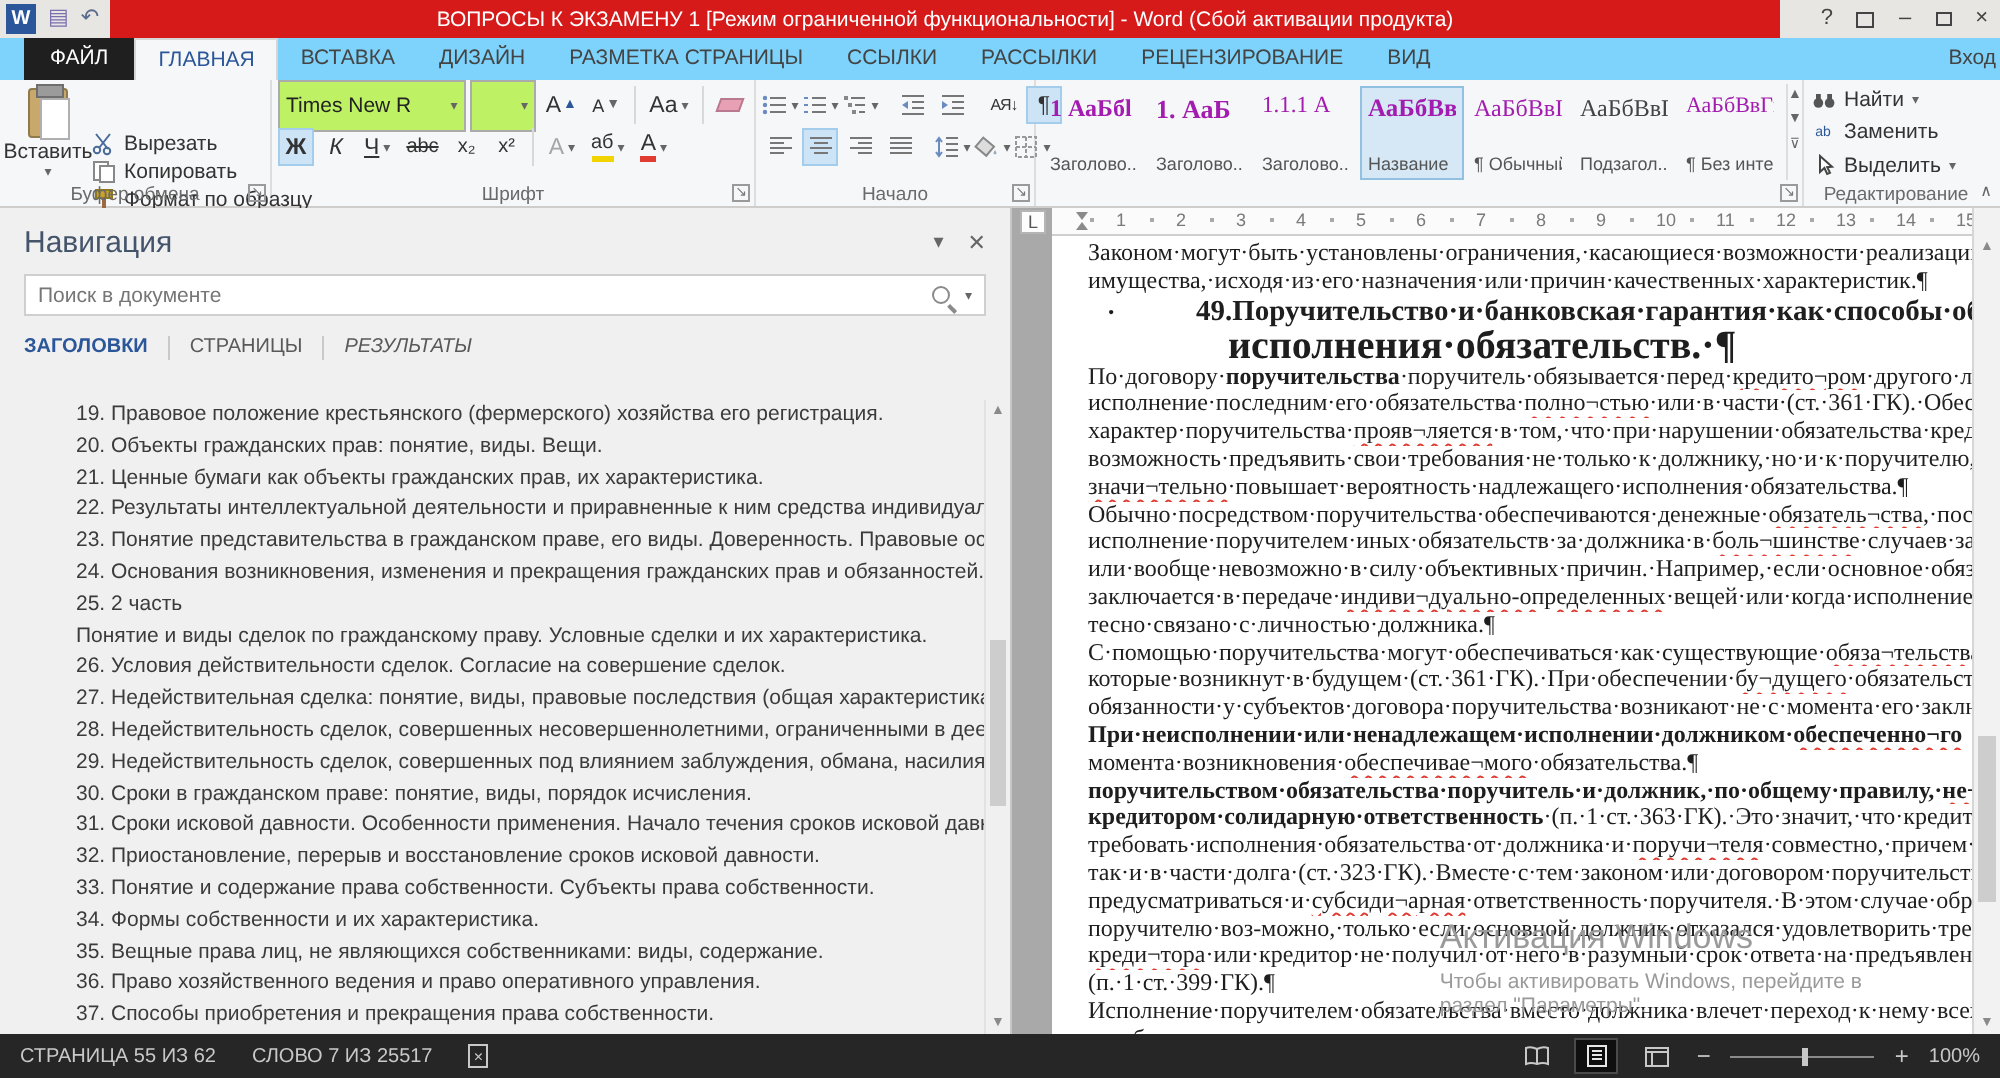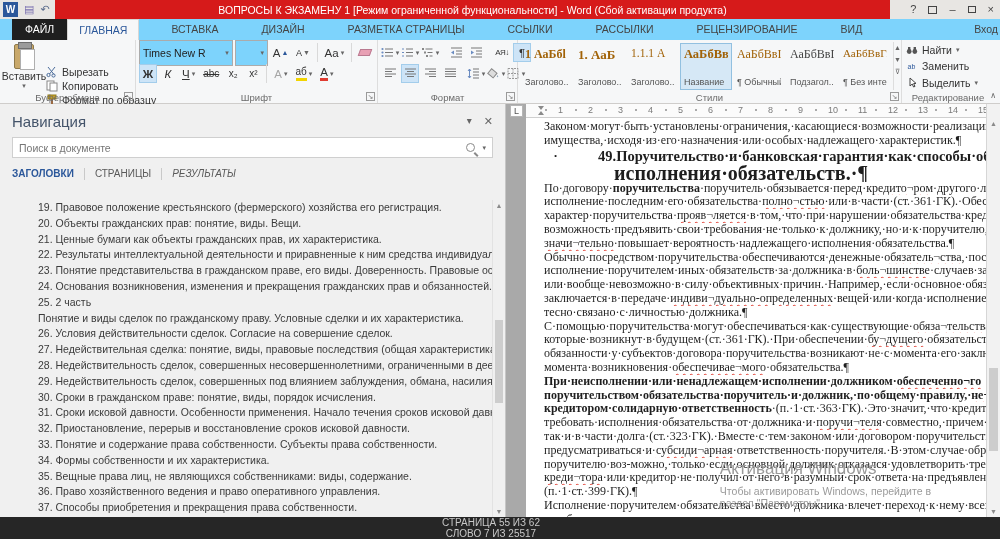--- a/index.html
+++ b/index.html
@@ -40,21 +40,21 @@
   .clipboard-ic { width:20px; height:25px; background:#C9A96B; border:1px solid #8F7A4B; border-radius:2px; position:relative; margin-bottom:1px; }
   .clipboard-ic:before { content:""; position:absolute; left:3px; top:-3px; width:12px; height:5px; background:#9B9B9B; border:1px solid #6E6E6E; }
   .clipboard-ic:after { content:""; position:absolute; left:5px; top:4px; width:13px; height:19px; background:#fff; border:1px solid #AFAFAF; }
   .clip-col { display:flex; flex-direction:column; justify-content:flex-start; gap:1px; padding-top:3px;margin-top:20px; }
   .sbtn { display:flex; align-items:center; gap:4px; font-size:10.5px; color:#333; height:15px; white-space:nowrap; }
   .ic12 { width:13px; height:13px; display:inline-flex; align-items:center; justify-content:center; flex-shrink:0; }
 
   
   .g-font { width:242px; display:flex; flex-direction:column; }
   .frow { display:flex; align-items:center; height:21px; gap:2px; }
-  .combo { background:#7dd3fc; border:1px solid #ABABAB; height:26px; font-size:10.5px; color:#222; display:flex; align-items:center; padding:12px 3px; white-space:nowrap; }
+  .combo { background:#bef264; border:1px solid #ABABAB; height:26px; font-size:10.5px; color:#222; display:flex; align-items:center; padding:12px 3px; white-space:nowrap; }
   .combo .dd { margin-left:auto; color:#666; font-size:7px; padding-left:3px; }
   .fbtn { min-width:18px; height:19px; display:flex; align-items:center; justify-content:center; font-size:11.5px; color:#333; padding:0 2px; border:1px solid transparent; }
   .fbtn.active { background:#CDE4F7; border:1px solid #A3CDEB; }
   .fbtn .dd { font-size:7px; color:#666; margin-left:2px; }
   .fbtn b { font-weight:bold; }
   .grow-mark { font-size:7px; color:#2B579A; vertical-align:super; margin-left:1px; }
   .u-red { border-bottom:3px solid #E03C31; line-height:12px; }
   .u-yel { border-bottom:3px solid #F2D400; line-height:12px; }
   .strike { text-decoration:line-through; font-size:10px; }
   .underl { text-decoration:underline; }
@@ -63,21 +63,21 @@
 
   
   .g-par { width:140px; display:flex; flex-direction:column; }
   .picon { display:inline-block; }
 
   
   .g-styles { display:flex; width:384px; }
   .cards { display:flex; gap:1px; padding-top:1px; }
   .scard { width:52px; height:47px; padding:3px 3px 2px 3px; border:1px solid transparent; display:flex; flex-direction:column; justify-content:space-between; cursor:default; }
   .scard.selected { border:1px solid #92C0E0; background:#D6E8F6; }
-  .sprev { font-family:"Liberation Serif",serif; font-size:12px; color:#a16207; white-space:nowrap; overflow:hidden; }
+  .sprev { font-family:"Liberation Serif",serif; font-size:12px; color:#a21caf; white-space:nowrap; overflow:hidden; }
   .sname { font-size:9px; color:#555; white-space:nowrap; overflow:hidden; }
   .sp1,.sp2 { font-weight:bold; }
   .sp2 { font-size:13px; }
   .sp3 { font-size:11.5px; }
   .sp4 { font-size:12.5px; font-weight:bold; }
   .sp6 { color:#444; }
   .sp7 { font-size:11px; }
   .gal-col { width:13px; display:flex; flex-direction:column; justify-content:space-between; align-items:center; border-left:1px solid #DDD; margin-left:2px; padding:2px 0 14px 0; font-size:7px; color:#666; }
 
   
@@ -124,21 +124,21 @@
   .doc-line.h1 .blt { position:absolute; left:10px; font-size:9px; font-weight:normal; }
   .doc-line.h2 { font-size:20px; font-weight:bold; line-height:17px; padding-left:70px; }
   .sq { text-decoration:underline; text-decoration-style:wavy; text-decoration-color:#E03C31; text-decoration-thickness:1px; text-underline-offset:2px; }
   .dscroll { position:absolute; right:0; top:0; bottom:0; width:14px; background:#F2F2F2; border-left:1px solid #D6D6D6; }
   .doc-thumb { position:absolute; left:2px; right:2px; top:64%; height:20%; background:#CDCDCD; }
   .wm { position:absolute; right:55px; bottom:8px; color:#9A9A9A; }
   .wm .wm1 { font-size:17px; }
   .wm .wm2 { font-size:10.5px; margin-top:6px; }
 
   
-  .status { position:absolute; left:0; right:0; bottom:0; height:22px; background:#262626; color:#C8C8C8; font-size:10px; display:flex; align-items:center; padding:0 10px;flex-direction:column; }
+  .status { position:absolute; left:0; right:0; bottom:0; height:22px; background:#262626; color:#C8C8C8; font-size:10px; display:flex; align-items:center; padding:0 10px; }
   .status .seg { margin-right:18px; white-space:nowrap; }
   .proof { width:10px; height:12px; border:1px solid #C8C8C8; position:relative; font-size:8px; line-height:11px; text-align:center; }
   .st-right { margin-left:auto; display:flex; align-items:center; gap:10px; }
   .vbtn { width:20px; height:16px; display:flex; align-items:center; justify-content:center; }
   .vbtn.active { background:#0F0F0F; outline:1px solid #4A4A4A; }
   .zoom-track { width:72px; height:1px; background:#8A8A8A; position:relative; }
   .zoom-thumb { position:absolute; left:50%; top:-4px; width:3px; height:9px; background:#C8C8C8; }
   .zlabel { font-size:10px; }
   svg { display:block; }
 </style>
@@ -162,21 +162,21 @@
     <span>–</span>
     <span class="ctl-restore">
         <i></i>
       </span>
     <span>×</span>
   </div>
 </div>
 
 <div class="tabrow">
   <div class="file-tab">ФАЙЛ</div>
-  <div id="tabs-host" style="display:flex;gap:21px;">
+  <div id="tabs-host" style="display:flex;">
       <div class="tab active">ГЛАВНАЯ</div>
       <div class="tab">ВСТАВКА</div>
       <div class="tab">ДИЗАЙН</div>
       <div class="tab">РАЗМЕТКА СТРАНИЦЫ</div>
       <div class="tab">ССЫЛКИ</div>
       <div class="tab">РАССЫЛКИ</div>
       <div class="tab">РЕЦЕНЗИРОВАНИЕ</div>
       <div class="tab">ВИД</div>
     </div>
 </div>
@@ -399,21 +399,21 @@
       <div class="fbtn">
           <span>
             <svg width="13" height="11" viewBox="0 0 13 11">
               <rect x="1" y="0.5" width="10" height="10" fill="none" stroke="#999" stroke-dasharray="2 1"></rect>
               <path d="M6 0.5v10M1 5.5h10" stroke="#999" stroke-dasharray="2 1"></path>
             </svg>
           </span>
           <span class="dd">▾</span>
         </div>
     </div>
-    <span class="glabel">Формат</span>
+    <span class="glabel">Начало</span>
     <span class="launcher">↘</span>
   </div>
 
   <div class="group g-styles">
     <div class="cards" id="styles-host">
         <div class="scard">
           <div class="sprev sp1">1 АаБбl</div>
           <div class="sname">Заголово...</div>
         </div>
         <div class="scard">
@@ -439,21 +439,20 @@
         <div class="scard">
           <div class="sprev sp7">АаБбВвГг,</div>
           <div class="sname">¶ Без инте...</div>
         </div>
       </div>
     <div class="gal-col">
       <span>▲</span>
       <span>▼</span>
       <span>⊽</span>
     </div>
-    <span class="glabel">Стили</span>
     <span class="launcher">↘</span>
   </div>
 
   <div class="group g-edit" style="border-right:none;">
     <div class="sbtn">
         <span class="ic12">
           <svg width="12" height="12" viewBox="0 0 12 12">
             <circle cx="3.2" cy="7.5" r="2.4" fill="#555"></circle>
             <circle cx="8.8" cy="7.5" r="2.4" fill="#555"></circle>
             <rect x="2" y="3" width="2.4" height="3" fill="#555"></rect>
@@ -534,38 +533,38 @@
 
   <div class="doc">
     <div class="tabsel">L</div>
     <div class="ruler">
       <span class="indent-mark"></span>
       <span id="ruler-host"><span class="rnum" style="left: 32px;">1</span><span class="rdot" style="left: 19px;"></span><span class="rnum" style="left: 62px;">2</span><span class="rdot" style="left: 49px;"></span><span class="rnum" style="left: 92px;">3</span><span class="rdot" style="left: 79px;"></span><span class="rnum" style="left: 122px;">4</span><span class="rdot" style="left: 109px;"></span><span class="rnum" style="left: 152px;">5</span><span class="rdot" style="left: 139px;"></span><span class="rnum" style="left: 182px;">6</span><span class="rdot" style="left: 169px;"></span><span class="rnum" style="left: 212px;">7</span><span class="rdot" style="left: 199px;"></span><span class="rnum" style="left: 242px;">8</span><span class="rdot" style="left: 229px;"></span><span class="rnum" style="left: 272px;">9</span><span class="rdot" style="left: 259px;"></span><span class="rnum" style="left: 302px;">10</span><span class="rdot" style="left: 289px;"></span><span class="rnum" style="left: 332px;">11</span><span class="rdot" style="left: 319px;"></span><span class="rnum" style="left: 362px;">12</span><span class="rdot" style="left: 349px;"></span><span class="rnum" style="left: 392px;">13</span><span class="rdot" style="left: 379px;"></span><span class="rnum" style="left: 422px;">14</span><span class="rdot" style="left: 409px;"></span><span class="rnum" style="left: 452px;">15</span><span class="rdot" style="left: 439px;"></span></span>
     </div>
     <div class="page">
       <div class="page-inner" id="doc-host">
           <div class="doc-line">Законом·могут·быть·установлены·ограничения,·касающиеся·возможности·реализации·у</div>
-          <div class="doc-line">имущества,·исходя·из·его·назначения·или·особых·надлежащего·характеристик.¶</div>
+          <div class="doc-line">имущества,·исходя·из·его·назначения·или·причин·качественных·характеристик.¶</div>
           <div class="doc-line h1"><span class="blt">•</span>49.Поручительство·и·банковская·гарантия·как·способы·обеспече</div>
           <div class="doc-line h2">исполнения·обязательств.·¶</div>
           <div class="doc-line">По·договору·<b>поручительства</b>·поручитель·обязывается·перед·<span class="sq">кредито¬ром</span>·другого·лица</div>
           <div class="doc-line">исполнение·последним·его·обязательства·<span class="sq">полно¬стью</span>·или·в·части·(ст.·361·ГК).·Обеспеч</div>
           <div class="doc-line">характер·поручительства·<span class="sq">прояв¬ляется</span>·в·том,·что·при·нарушении·обязательства·кредито</div>
           <div class="doc-line">возможность·предъявить·свои·требования·не·только·к·должнику,·но·и·к·поручителю,·что</div>
           <div class="doc-line"><span class="sq">значи¬тельно</span>·повышает·вероятность·надлежащего·исполнения·обязательства.¶</div>
           <div class="doc-line">Обычно·посредством·поручительства·обеспечиваются·денежные·<span class="sq">обязатель¬ства</span>,·поско</div>
           <div class="doc-line">исполнение·поручителем·иных·обязательств·за·должника·в·<span class="sq">боль¬шинстве</span>·случаев·затру</div>
           <div class="doc-line">или·вообще·невозможно·в·силу·объективных·причин.·Например,·если·основное·обязате</div>
           <div class="doc-line">заключается·в·передаче·<span class="sq">индиви¬дуально-определенных</span>·вещей·или·когда·исполнение·об</div>
           <div class="doc-line">тесно·связано·с·личностью·должника.¶</div>
           <div class="doc-line">С·помощью·поручительства·могут·обеспечиваться·как·существующие·<span class="sq">обяза¬тельства</span>,·т</div>
           <div class="doc-line">которые·возникнут·в·будущем·(ст.·361·ГК).·При·обеспечении·<span class="sq">бу¬дущего</span>·обязательства</div>
           <div class="doc-line">обязанности·у·субъектов·договора·поручительства·возникают·не·с·момента·его·заключе</div>
+          <div class="doc-line"><b>При·неисполнении·или·ненадлежащем·исполнении·должником·<span class="sq">обеспеченно¬го</span></b></div>
           <div class="doc-line">момента·возникновения·<span class="sq">обеспечивае¬мого</span>·обязательства.¶</div>
-          <div class="doc-line"><b>При·неисполнении·или·ненадлежащем·исполнении·должником·<span class="sq">обеспеченно¬го</span></b></div>
           <div class="doc-line"><b>поручительством·обязательства·поручитель·и·должник,·по·общему·правилу,·<span class="sq">не¬су</span></b></div>
           <div class="doc-line"><b>кредитором·солидарную·ответственность</b>·(п.·1·ст.·363·ГК).·Это·значит,·что·кредитор·в</div>
           <div class="doc-line">требовать·исполнения·обязательства·от·должника·и·<span class="sq">поручи¬теля</span>·совместно,·причем·как</div>
           <div class="doc-line">так·и·в·части·долга·(ст.·323·ГК).·Вместе·с·тем·законом·или·договором·поручительства·м</div>
           <div class="doc-line">предусматриваться·и·<span class="sq">субсиди¬арная</span>·ответственность·поручителя.·В·этом·случае·обращ</div>
           <div class="doc-line">поручителю·воз-можно,·только·если·основной·должник·отказался·удовлетворить·требов</div>
           <div class="doc-line"><span class="sq">креди¬тора</span>·или·кредитор·не·получил·от·него·в·разумный·срок·ответа·на·предъявленное</div>
           <div class="doc-line">(п.·1·ст.·399·ГК).¶</div>
           <div class="doc-line">Исполнение·поручителем·обязательства·вместо·должника·влечет·переход·к·нему·всех·пр</div>
           <div class="doc-line">по·обязательству,·в·том·числе·прав,·принадлежавших·кредитору·как·залогодержателю</div>

